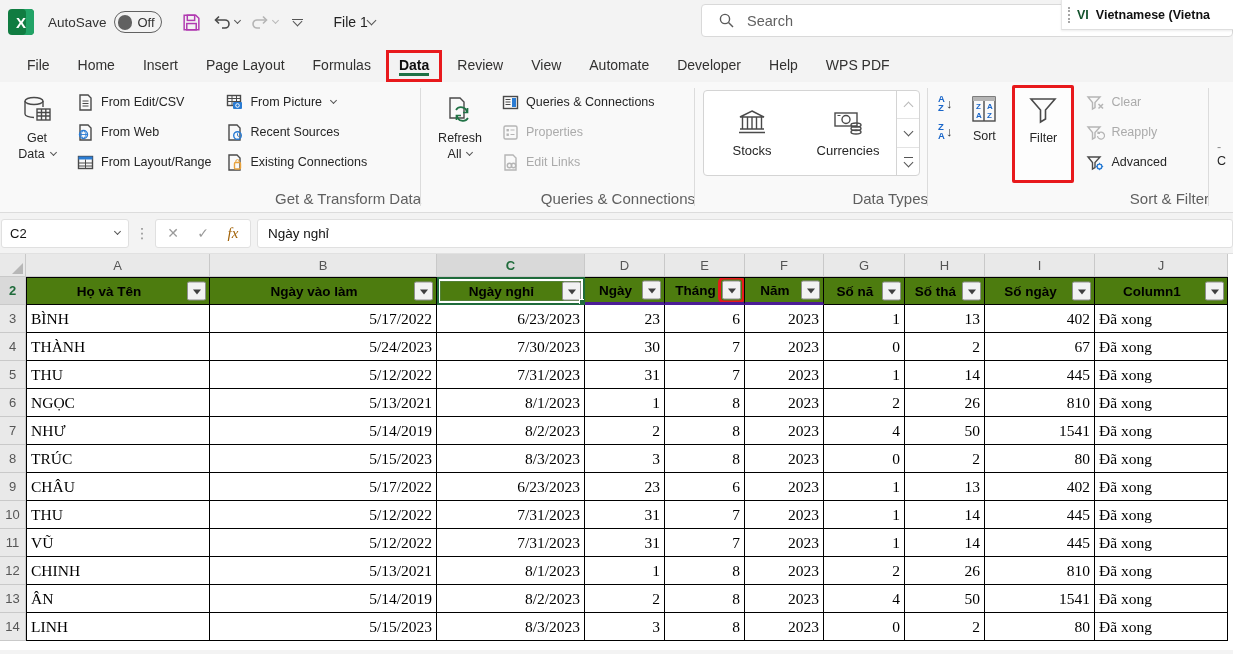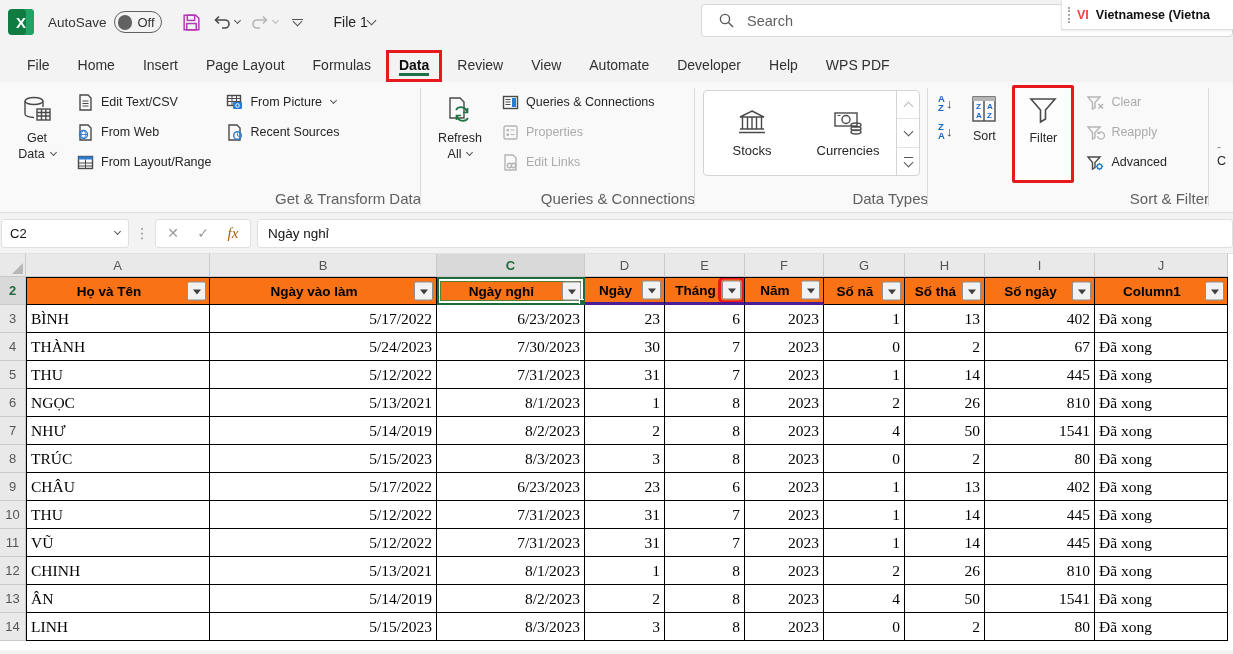--- a/index.html
+++ b/index.html
@@ -20,21 +20,21 @@
   .chev { width:7px; height:7px; border-right:1.4px solid #555; border-bottom:1.4px solid #555; transform:rotate(45deg); margin-top:-3px; }
   .chev.dis { border-color:#b9b9b9; }
   .chev.sm { width:5px; height:5px; margin-left:3px; }
   .overflow-icon { display:flex; flex-direction:column; align-items:center; gap:1px; padding:0 4px; }
   .overflow-icon .bar { width:11px; height:1.6px; background:#555; }
   .doc-title { display:flex; align-items:center; font-size:14px; color:#222; margin-left:24px; }
   .searchbox { position:absolute; left:701px; top:4px; width:532px; height:33px; background:#fff; border:1px solid #d9d9d9; border-radius:4px; display:flex; align-items:center; padding-left:16px; gap:12px; }
   .searchbox .ph { color:#616161; font-size:14.5px; }
   .lang-badge { position:absolute; right:0; top:0; width:172px; height:30px; background:#fff; border-left:1px solid #e6e6e6; border-bottom:1px solid #dedede; display:flex; align-items:center; gap:7px; padding-left:6px; overflow:hidden; box-shadow:0 1px 2px rgba(0,0,0,.08); }
   .grip { border-left:2px dotted #a6a6a6; height:16px; }
-  .lang-code { font-weight:bold; font-size:12.5px; color:#ef4444; white-space:nowrap; }
+  .lang-code { font-weight:bold; font-size:12.5px; color:#14532d; white-space:nowrap; }
   .lang-name { font-weight:bold; font-size:12.5px; color:#111; white-space:nowrap; }
 
   
   .tabrow { height:38px; background:#f3f3f3; display:flex; align-items:flex-end; padding-left:14px; gap:2px; }
   .tab { padding:7px 13px 9px 13px; font-size:14px; color:#323130; position:relative; white-space:nowrap; }
   .tab.selected { font-weight:bold; color:#0f0f0f; border:3px solid #E8191C; padding:4px 10px 6px 10px; }
   .tab.selected::after { content:""; position:absolute; left:10px; right:10px; bottom:3px; height:3px; background:#1E7145; }
 
   
   .ribbon { height:131px; background:#f9f9f9; border-bottom:1px solid #dcdcdc; display:flex; }
@@ -81,21 +81,21 @@
   .sheet { background:#fff; position:relative; height:396px; }
   .grow { display:flex; }
   .hcell { background:#eceff1; background:#e9e9e9; border-right:1px solid #c9c9c9; border-bottom:1px solid #c9c9c9; display:flex; align-items:center; justify-content:center; font-size:13px; color:#565656; }
   .corner { position:relative; }
   .corner::after { content:""; position:absolute; right:2px; bottom:2px; border-left:11px solid transparent; border-bottom:11px solid #b7b7b7; }
   .hcell.sel { background:#d9d9d9; color:#1F6B3B; font-weight:bold; }
   .letters .hcell { height:23px; }
   .rownum { height:28px; }
   .tcell { border-right:1px solid #000; border-bottom:1px solid #000; display:flex; align-items:center; position:relative; overflow:hidden; }
   .tcell.first { border-left:1px solid #000; }
-  .hdr-row .tcell { background:#f97316; border-top:1px solid #000; color:#000; font-weight:bold; font-size:13.5px; justify-content:center; }
+  .hdr-row .tcell { background:#4d7c0f; border-top:1px solid #000; color:#000; font-weight:bold; font-size:13.5px; justify-content:center; }
   .hdr-row .tcell.yellow { border-bottom:3px solid #4c1d95; }
   .hdr-row .tcell.selcell { outline:2px solid #1F6B3B; outline-offset:-2px; box-shadow:inset 0 0 0 3px #fff, inset 0 0 0 4px #538135; z-index:2; }
   .fill-handle { position:absolute; width:7px; height:7px; background:#1F6B3B; border:1px solid #fff; right:-2px; bottom:-2px; z-index:5; }
   .fbtn { position:absolute; right:3px; top:50%; transform:translateY(-50%); width:19px; height:19px; background:#f2f2f2; border:1px solid #8f8f8f; border-radius:2px; display:flex; align-items:center; justify-content:center; }
   .fcaret { border-left:4px solid transparent; border-right:4px solid transparent; border-top:5px solid #3f3f3f; margin-top:1px; }
   .fbtn.redbox { outline:3px solid #E8191C; outline-offset:1px; }
   .data-row .tcell { font-family:"Liberation Serif", serif; font-size:15.5px; color:#000; background:#fff; }
   .al { justify-content:flex-start; padding-left:4px; }
   .ar { justify-content:flex-end; padding-right:4px; }
 
@@ -208,21 +208,21 @@
                 <span class="chev sm"></span>
               </span>
           </span>
         </div>
         <div class="scol">
           <div class="small-btn">
             <svg class="ic icon" width="19" height="19" viewBox="0 0 19 19">
               <path d="M4 2 h8 l3 3 v12 h-11 z"></path>
                 <path d="M6.5 8 h6 M6.5 10.5 h6 M6.5 13 h6" stroke-width="1"></path>
             </svg>
-            <span>Edit Text/CSV</span>
+            <span>From Edit/CSV</span>
           </div>
           <div class="small-btn">
             <svg class="ic icon" width="19" height="19" viewBox="0 0 19 19">
               <path d="M4 2 h8 l3 3 v12 h-11 z"></path>
               <circle class="blue" cx="7.5" cy="11.5" r="4"></circle>
               <path class="blue" d="M3.5 11.5 h8 M7.5 7.5 c-3 2.5 -3 5.5 0 8 M7.5 7.5 c3 2.5 3 5.5 0 8" stroke-width="0.9"></path>
             </svg>
             <span>From Web</span>
           </div>
           <div class="small-btn">
@@ -245,20 +245,28 @@
             <span>From Picture</span>
             <span class="chev sm"></span>
           </div>
           <div class="small-btn">
             <svg class="ic icon" width="19" height="19" viewBox="0 0 19 19">
               <path d="M4 2 h8 l3 3 v12 h-11 z"></path>
               <circle class="blue" cx="12.5" cy="12.5" r="3.8"></circle>
               <path class="blue" d="M12.5 10.3 v2.4 l1.8 1" stroke-width="1"></path>
             </svg>
             <span>Recent Sources</span>
+          </div>
+          <div class="small-btn">
+            <svg class="ic icon" width="19" height="19" viewBox="0 0 19 19">
+              <path d="M4 2 h8 l3 3 v12 h-11 z"></path>
+              <rect class="orange" x="9.5" y="9.5" width="6" height="6.5" rx="1"></rect>
+              <path class="orange" d="M10.8 9.5 v-1.2 a1.7 1.7 0 0 1 3.4 0 v1.2" stroke-width="1"></path>
+            </svg>
+            <span>Existing Connections</span>
           </div>
         </div>
       </div>
       <div class="rg-label">Get &amp; Transform Data</div>
     </div>
 
     <div class="rgroup" style="width:274px">
       <div class="rg-content">
         <div class="big-btn" style="width:66px">
           <svg class="ic" width="34" height="34" viewBox="0 0 34 34">

